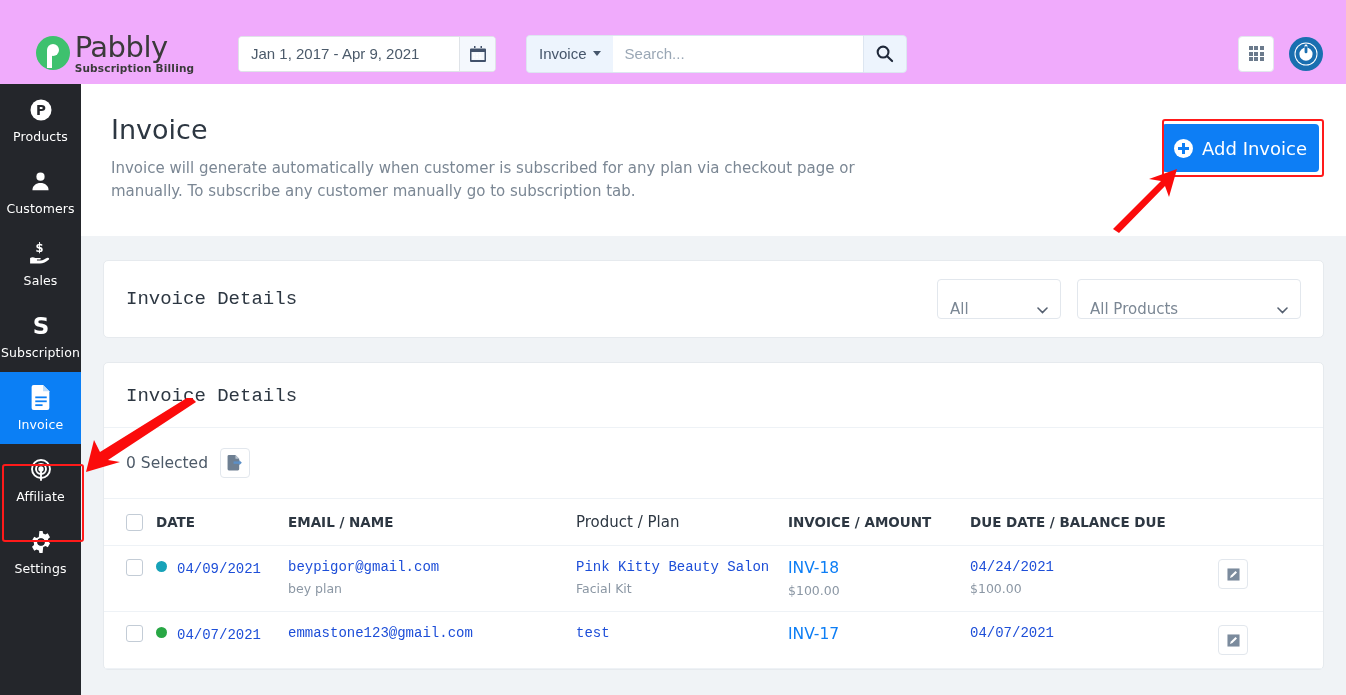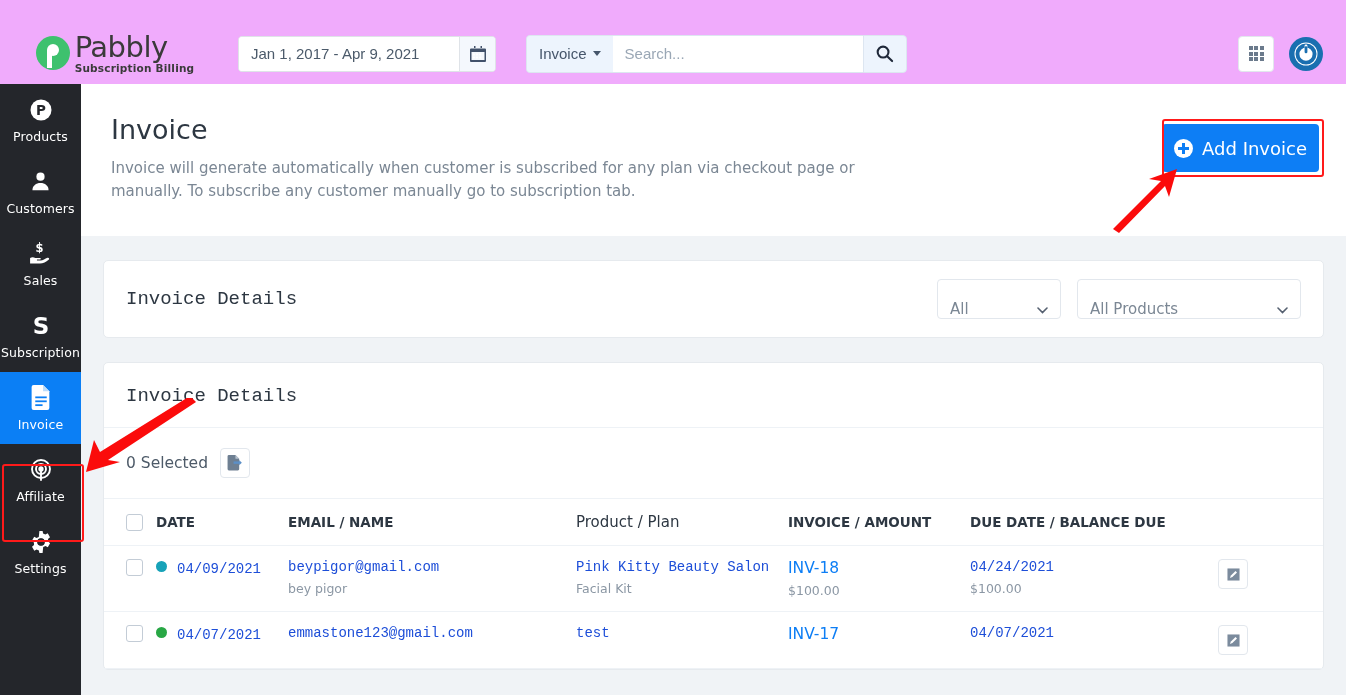--- a/index.html
+++ b/index.html
@@ -407,21 +407,21 @@
 
           <tr>
             <td class="c-chk">
               <span class="cb"></span>
             </td>
             <td class="c-date">
               <span class="dot" style="background:#17a2b8"></span><span class="primary-text">04/09/2021</span>
             </td>
             <td class="c-email">
               <div class="primary-text">beypigor@gmail.com</div>
-              <div class="sub-text">bey pigor</div>
+              <div class="sub-text">bey plan</div>
             </td>
             <td class="c-prod">
               <div class="primary-text">Pink Kitty Beauty Salon</div>
               <div class="sub-text">Facial Kit</div>
             </td>
             <td class="c-inv">
               <div><a class="link">INV-18</a></div>
               <div class="sub-text">$100.00</div>
             </td>
             <td class="c-due">

